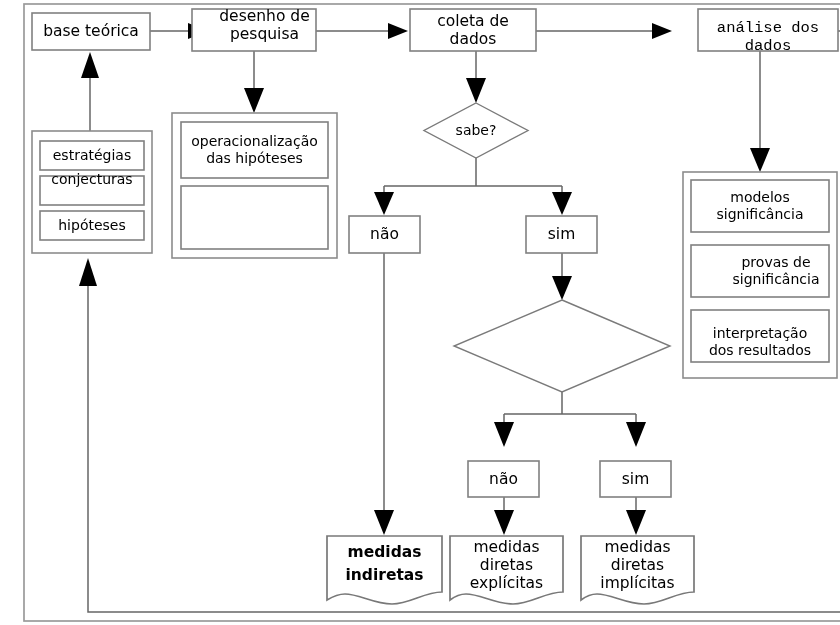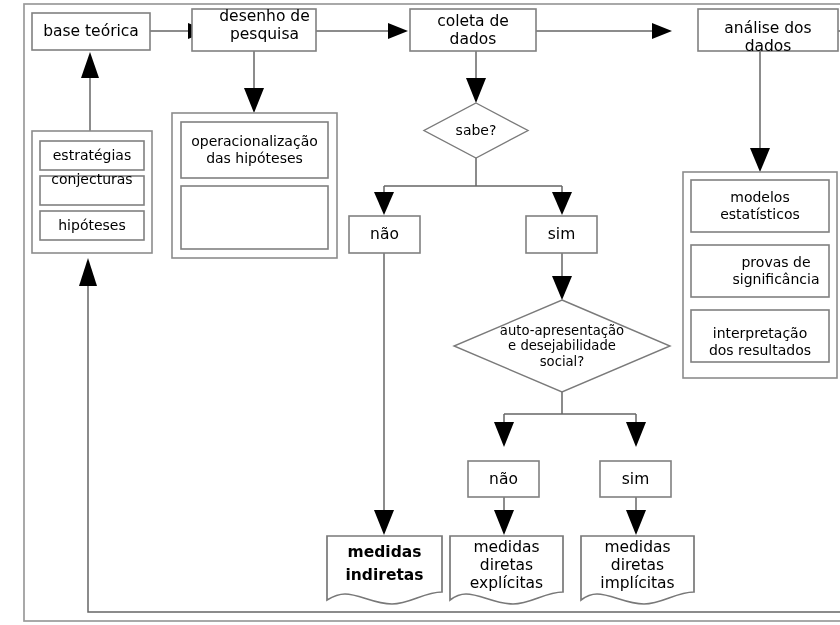--- a/index.html
+++ b/index.html
@@ -166,49 +166,46 @@
   </svg>
 
   <div class="node-label t16" style="left:12px; top:13px; width:118px; height:37px;">base teórica</div>
 
   <div class="node-label t16" style="left:172px; top:4px; width:145px; height:42px;">desenho de
 pesquisa</div>
 
   <div class="node-label t16" style="left:390px; top:9px; width:126px; height:42px;">coleta de
 dados</div>
 
-  <div class="node-label t16" style="left:678px; top:9px; width:140px; height:56px;">análise dos
+  <div class="node-label t16" style="left:678px; top:9px; width:140px; height:56px;font-family:Liberation Mono, monospace;">análise dos
 dados</div>
 
   <div class="node-label t14" style="left:20px; top:141px; width:104px; height:29px;">estratégias</div>
 
   <div class="node-label t14" style="left:20px; top:165px; width:104px; height:29px;">conjecturas</div>
 
   <div class="node-label t14" style="left:20px; top:211px; width:104px; height:29px;">hipóteses</div>
 
   <div class="node-label t14" style="left:161px; top:122px; width:147px; height:56px;">operacionalização
 das hipóteses</div>
 
 
   <div class="node-label t14" style="left:404px; top:103px; width:104px; height:55px;">sabe?</div>
 
   <div class="node-label t16" style="left:329px; top:216px; width:71px; height:37px;">não</div>
 
   <div class="node-label t16" style="left:506px; top:216px; width:71px; height:37px;">sim</div>
 
-  <div class="node-label t13" style="left:450px; top:310px; width:184px; height:72px;">auto-apresentação
-e desejabilidade
-social?</div>
 
   <div class="node-label t16" style="left:448px; top:461px; width:71px; height:36px;">não</div>
 
   <div class="node-label t16" style="left:580px; top:461px; width:71px; height:36px;">sim</div>
 
   <div class="node-label t14" style="left:671px; top:180px; width:138px; height:52px;">modelos
-estatísticos</div>
+significância</div>
 
   <div class="node-label t14" style="left:671px; top:245px; width:138px; height:52px;padding-left:16px;">provas de
 significância</div>
 
   <div class="node-label t14" style="left:671px; top:310px; width:138px; height:64px;">interpretação
 dos resultados</div>
 
   <div class="node-label t16 bold" style="left:307px; top:536px; width:115px; height:56px; line-height:1.5;">medidas
 indiretas</div>
 

